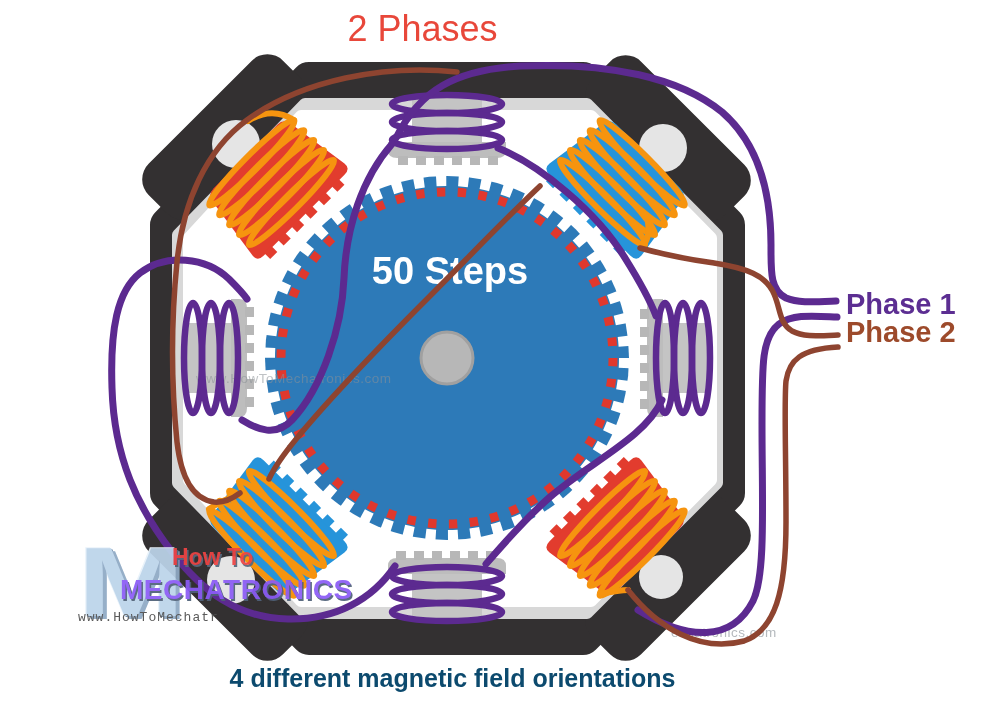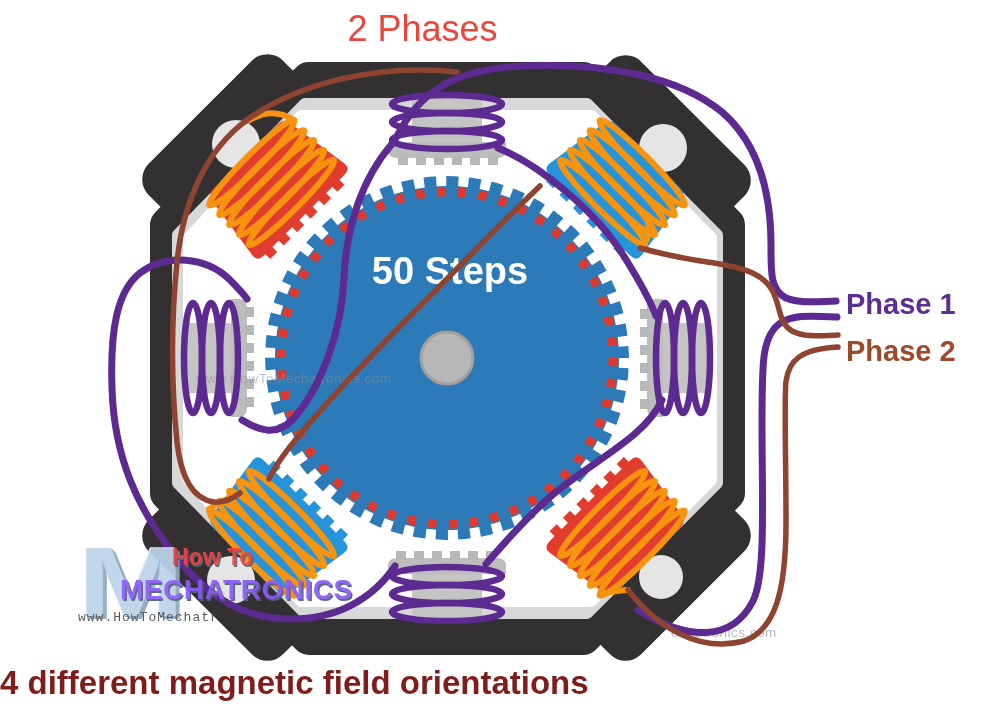--- a/index.html
+++ b/index.html
@@ -1,24 +1,24 @@
 <!DOCTYPE html>
 <html><head>
 <meta charset="utf-8">
 <style>
   html,body{margin:0;padding:0;background:#fff;}
   .stage{position:relative;width:1000px;height:726px;background:#ffffff;overflow:hidden;
          font-family:"Liberation Sans",sans-serif;}
   .stage svg{position:absolute;left:0;top:0;}
   .overlay{position:absolute;white-space:nowrap;}
   .title{left:0;top:8px;width:845px;text-align:center;font-size:36px;font-weight:normal;color:#e8473a;}
-  .caption{left:0;top:664px;width:905px;font-size:33px;font-weight:bold;color:#7f1d1d;}
+  .caption{left:0;top:664px;width:905px;text-align:center;font-size:25px;font-weight:bold;color:#0c4a6e;}
   .phase-label{left:846px;font-size:29px;font-weight:bold;text-align:center;}
   .phase-1{top:288px;color:#5c2e92;}
-  .phase-2{top:335px;color:#9d4a2b;}
+  .phase-2{top:316px;color:#9d4a2b;}
   .rotor-label{font-size:38px;font-weight:bold;fill:#ffffff;text-anchor:middle;
                font-family:"Liberation Sans",sans-serif;}
   .wm{font-family:"Liberation Sans",sans-serif;font-size:13.5px;letter-spacing:.5px;}
   .wm-center{fill:#8b9197;opacity:.55;}
   .wm-br{fill:#a8adb2;opacity:.85;}
   .logo{left:76px;top:538px;width:250px;height:100px;opacity:.93;}
   .logo .m{position:absolute;left:2px;top:-12px;font-size:98px;font-weight:bold;color:#bcd4ea;
            transform:scaleX(1.3);transform-origin:left top;
            text-shadow:3px 3px 0 #8fa9c4,-1px -1px 0 #e8f2fa,1px 1px 0 #6b86a6;}
   .logo .howto{position:absolute;left:96px;top:6px;font-size:23px;font-weight:bold;color:#ef4444;

